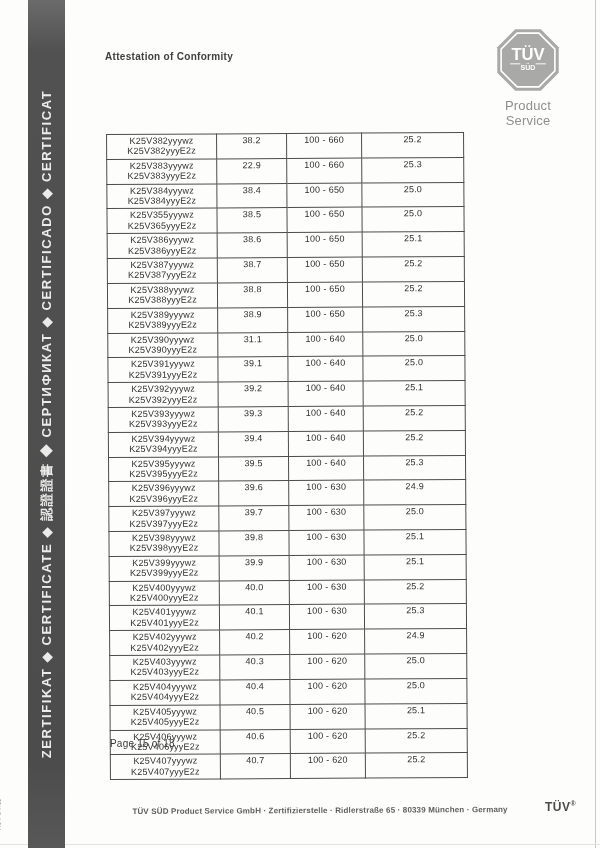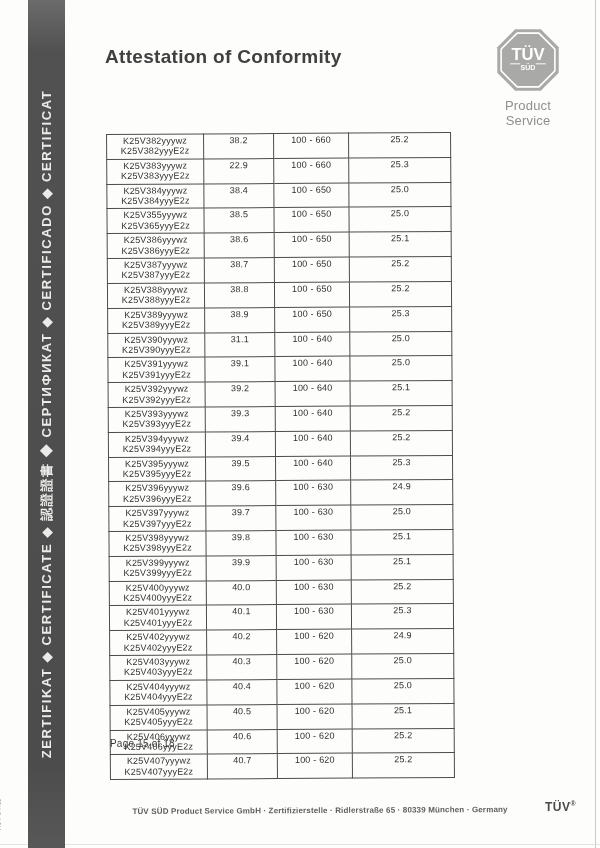--- a/index.html
+++ b/index.html
@@ -34,21 +34,21 @@
   .form-code {
     position: absolute; left: 2px; bottom: 18px;
     transform: rotate(-90deg); transform-origin: left bottom;
     font-size: 6px; color: #9a9a98; white-space: nowrap; letter-spacing: 0.5px;
   }
   
   .doc-header {
     position: absolute; left: 105px; top: 47px; line-height: 19px;
   }
   .doc-title {
-    font-size: 19px; font-weight: bold; color: #404040; letter-spacing: 0.3px;
+    font-size: 10px; font-weight: bold; color: #404040; letter-spacing: 0.3px;
   }
   .doc-number {
     font-size: 15px; font-weight: bold; color: #404040; letter-spacing: 0.4px;
   }
   
   .logo-block { position: absolute; left: 492px; top: 28px; width: 72px; text-align: center; }
   .logo-octagon { width: 64px; height: 64px; margin: 0 auto; display: block; }
   .logo-caption { margin-top: 6px; font-size: 13px; color: #8f8f8d; letter-spacing: 0.2px; }
   
   .table-wrap {
@@ -62,21 +62,21 @@
   }
   table.conf-table td {
     border: 1px solid #4d4d4d;
     vertical-align: top;
     text-align: center;
     padding: 1px 2px 2px;
     line-height: 10.4px;
     letter-spacing: 0.2px;
     height: 21px;
   }
-  td.col-model { width: 97px; }
+  td.col-model { width: 110px; }
   td.col-v1    { width: 70px; }
   td.col-range { width: 75px; }
   td.col-v2    { width: 102px; }
   
   .page-number {
     position: absolute; left: 110px; top: 738px;
     font-size: 10px; color: #3c3c3c; letter-spacing: 0.2px;
   }
   
   .footer-line {

